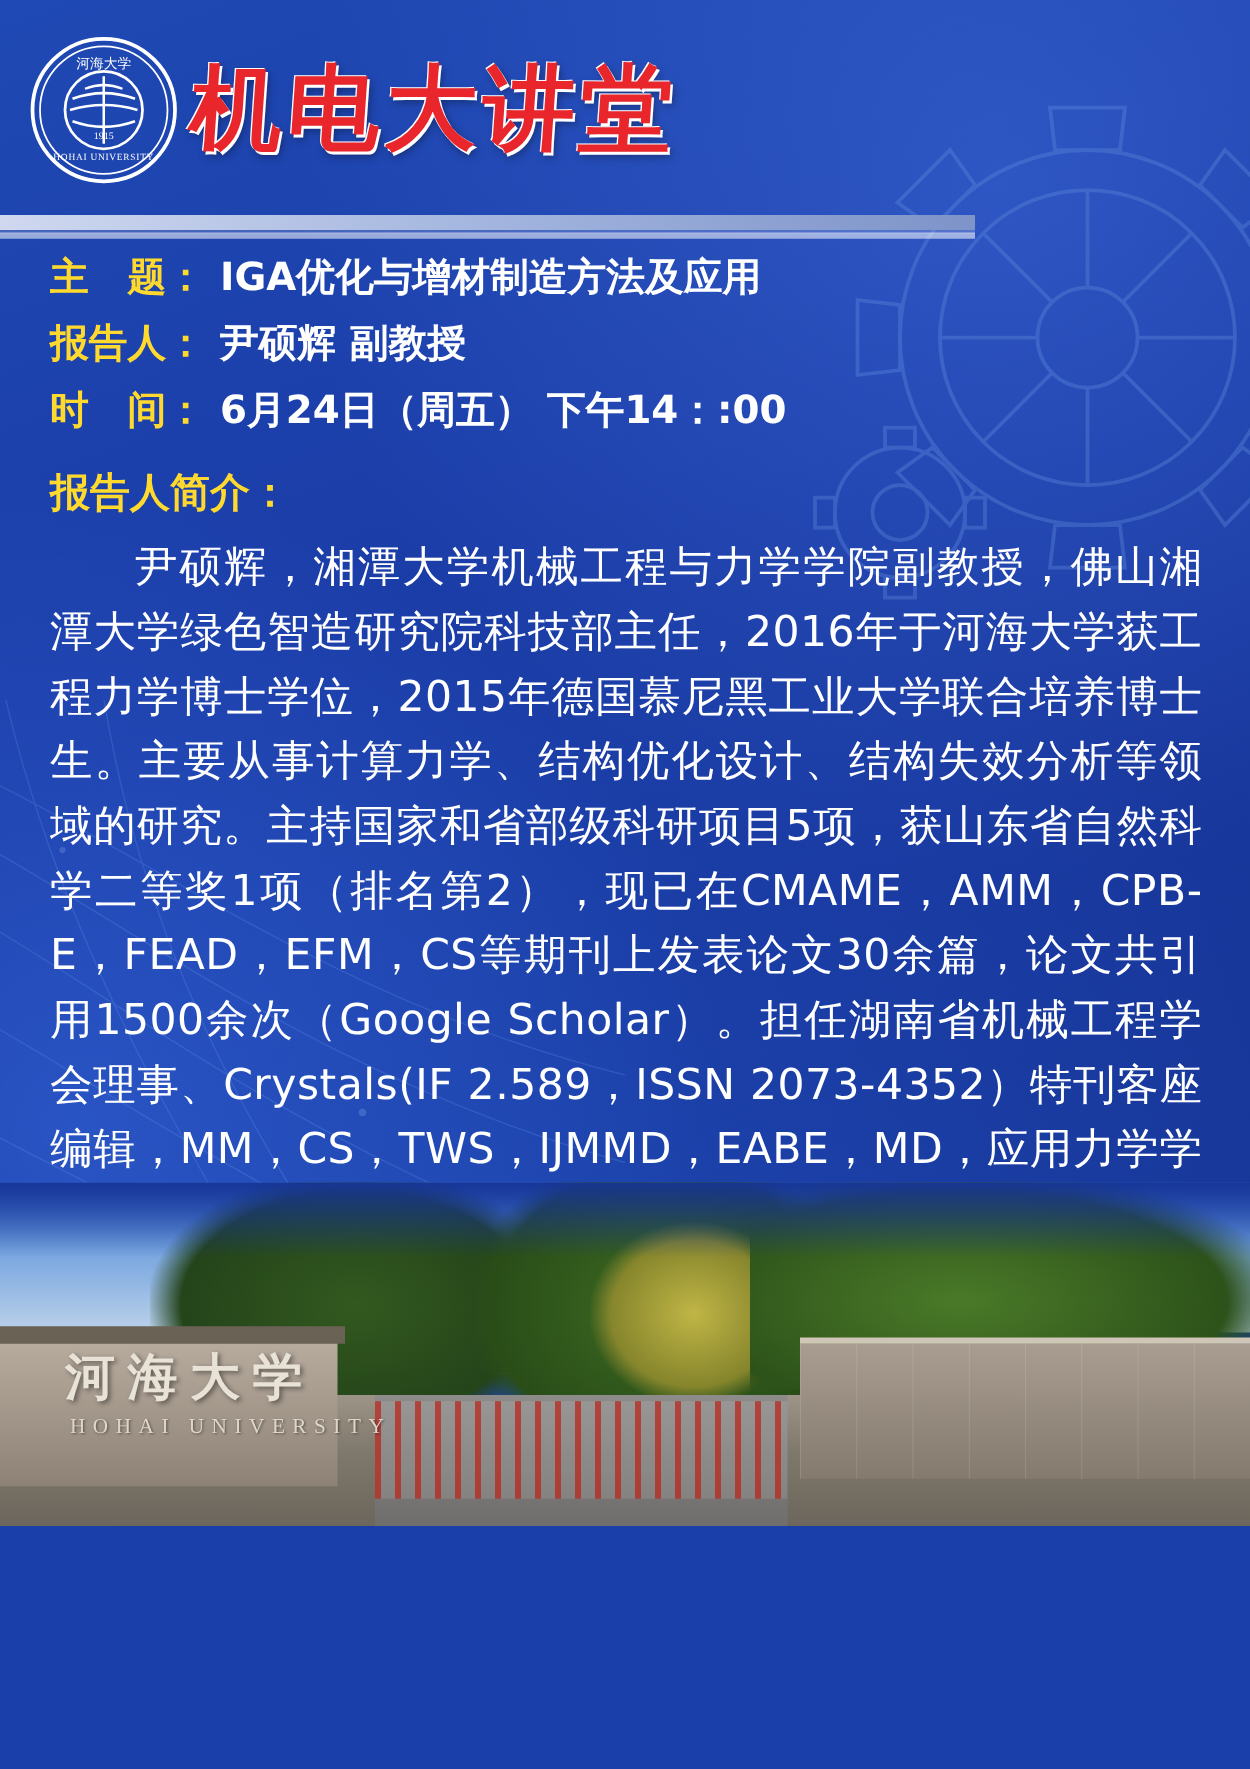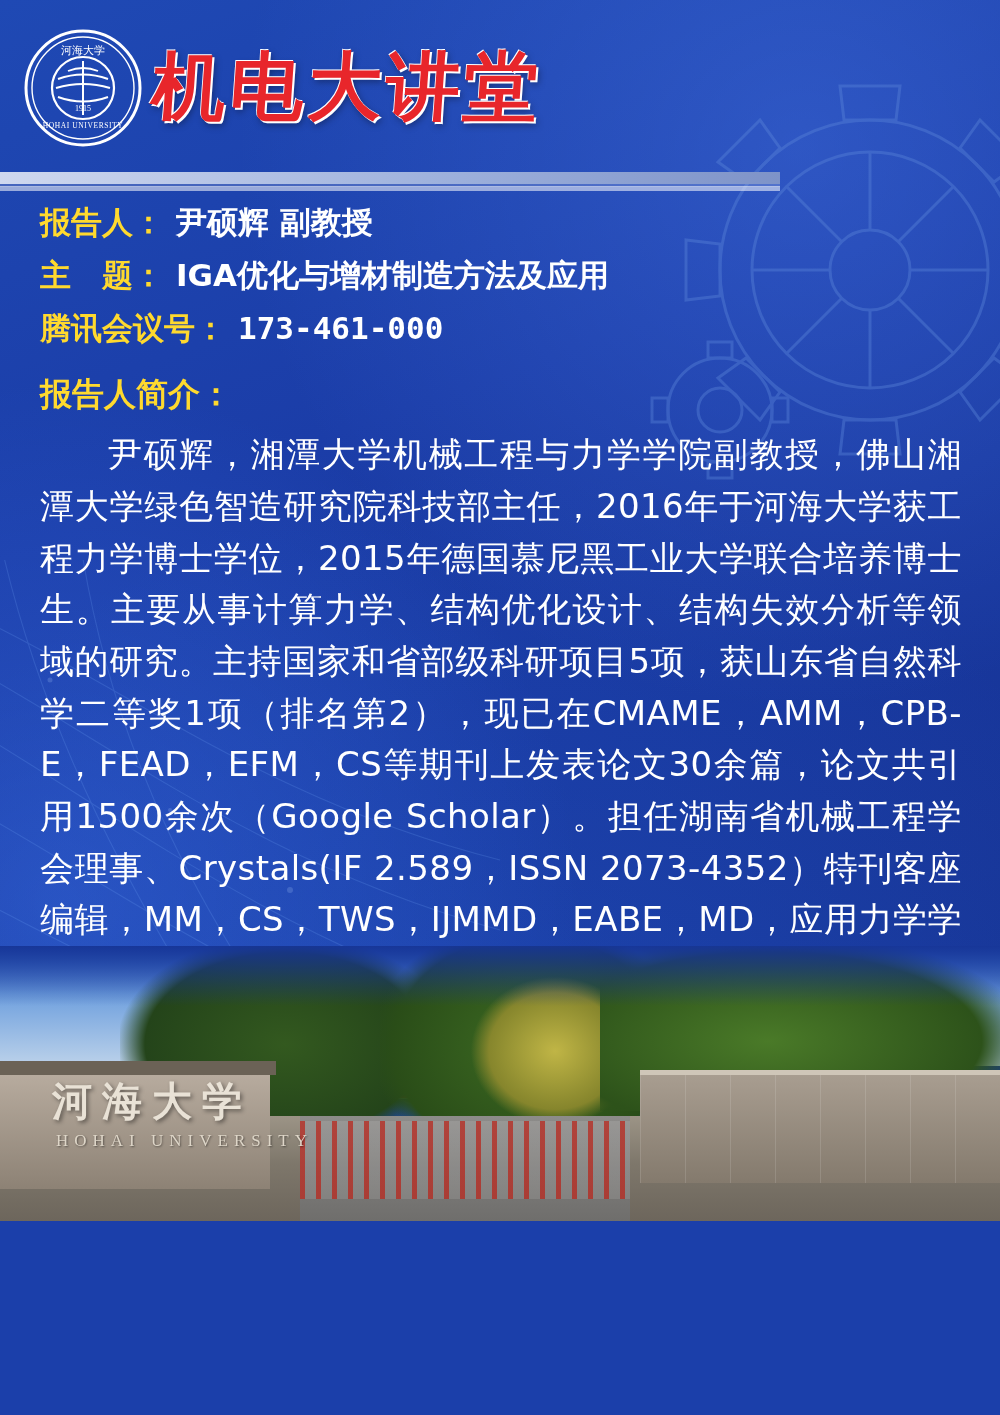--- a/index.html
+++ b/index.html
@@ -305,30 +305,30 @@
         <text x="61" y="84" text-anchor="middle" fill="#ffffff" font-size="8" font-family="Liberation Serif, serif">1915</text>
       </svg>
     </div>
     <div class="title-main">机电大讲堂</div>
   </div>
   <div class="rule"></div>
   <div class="rule2"></div>
 
   <div class="info">
     <div class="info-row">
+      <span class="info-label">主　题：</span>
+      <span class="info-value cn">IGA优化与增材制造方法及应用</span>
+    </div>
+    <div class="info-row">
       <span class="info-label">报告人：</span>
       <span class="info-value cn">尹硕辉  副教授</span>
     </div>
     <div class="info-row">
-      <span class="info-label">主　题：</span>
-      <span class="info-value cn">IGA优化与增材制造方法及应用</span>
-    </div>
-    <div class="info-row">
-      <span class="info-label">腾讯会议号：</span>
-      <span class="info-value">173-461-000</span>
+      <span class="info-label">时　间：</span>
+      <span class="info-value cn">6月24日（周五） 下午14：:00</span>
     </div>
   </div>
 
   <div class="section-title">报告人简介：</div>
   <div class="bio">尹硕辉，湘潭大学机械工程与力学学院副教授，佛山湘潭大学绿色智造研究院科技部主任，2016年于河海大学获工程力学博士学位，2015年德国慕尼黑工业大学联合培养博士生。主要从事计算力学、结构优化设计、结构失效分析等领域的研究。主持国家和省部级科研项目5项，获山东省自然科学二等奖1项（排名第2），现已在CMAME，AMM，CPB-E，FEAD，EFM，CS等期刊上发表论文30余篇，论文共引用1500余次（Google Scholar）。担任湖南省机械工程学会理事、Crystals(IF 2.589，ISSN 2073-4352）特刊客座编辑，MM，CS，TWS，IJMMD，EABE，MD，应用力学学报等期刊审稿人。</div>
 
   <div class="welcome">欢迎各位老师、同学参加！</div>
 
   <div class="photo">
     <div class="sky"></div>

